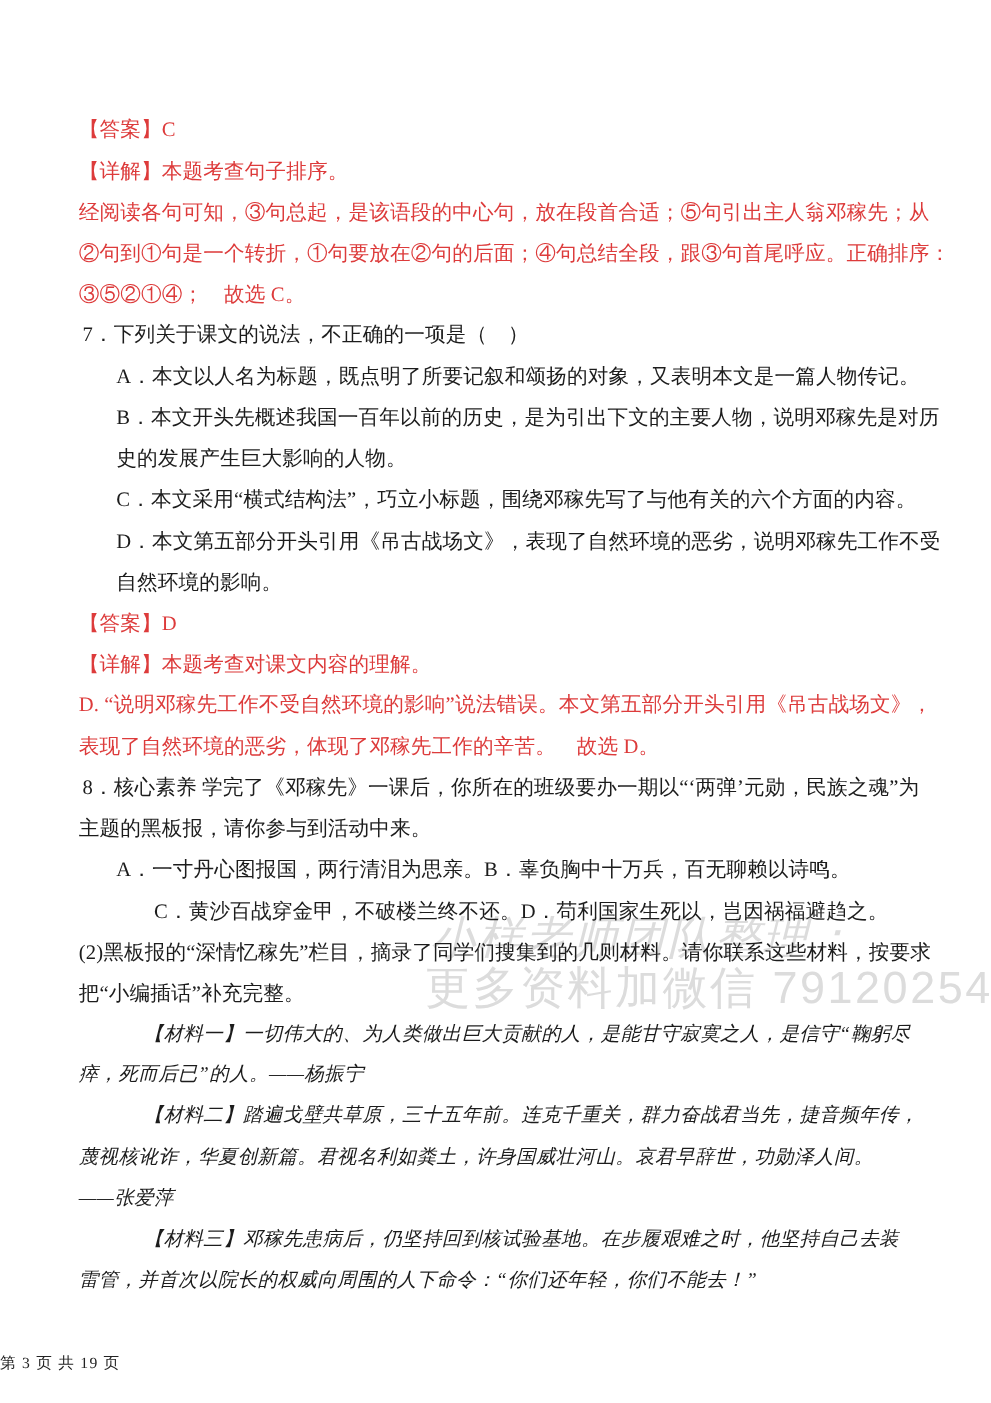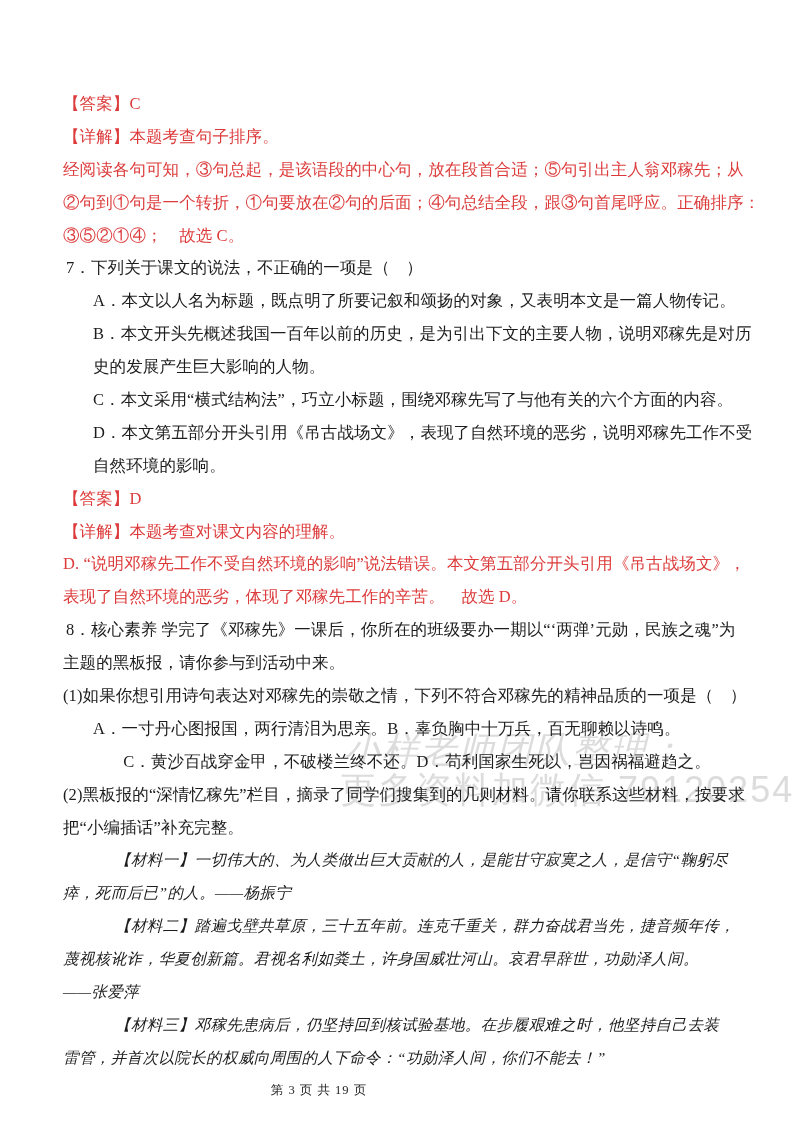--- a/index.html
+++ b/index.html
@@ -31,21 +31,21 @@
   }
   .line.red { color:#dd3b3b; }
   .line.kai {
     font-style:italic;
     font-size:15.5px;
     letter-spacing:0.4px;
   }
   .footer {
     position:absolute; z-index:1;
     left:0; top:1082px; width:638px;
-    text-align:center;
+    text-align:left;
     font-size:12.5px; color:#222222;
     letter-spacing:1px;
   }
 </style>
 </head>
 <body>
 
 <div class="page">
 
   <div class="watermark wm1">小样老师团队整理：</div>
@@ -63,29 +63,28 @@
       <div class="line" style="padding-left: 30px;">史的发展产生巨大影响的人物。</div>
       <div class="line" style="padding-left: 30px;">C．本文采用“横式结构法”，巧立小标题，围绕邓稼先写了与他有关的六个方面的内容。</div>
       <div class="line" style="padding-left: 30px;">D．本文第五部分开头引用《吊古战场文》，表现了自然环境的恶劣，说明邓稼先工作不受</div>
       <div class="line" style="padding-left: 30px;">自然环境的影响。</div>
       <div class="line red">【答案】D</div>
       <div class="line red">【详解】本题考查对课文内容的理解。</div>
       <div class="line red">D. “说明邓稼先工作不受自然环境的影响”说法错误。本文第五部分开头引用《吊古战场文》，</div>
       <div class="line red">表现了自然环境的恶劣，体现了邓稼先工作的辛苦。　故选 D。</div>
       <div class="line" style="padding-left: 3px;">8．核心素养 学完了《邓稼先》一课后，你所在的班级要办一期以“‘两弹’元勋，民族之魂”为</div>
       <div class="line">主题的黑板报，请你参与到活动中来。</div>
-      <div class="line">(1)如果你想引用诗句表达对邓稼先的崇敬之情，下列不符合邓稼先的精神品质的一项是（　）</div>
       <div class="line" style="padding-left: 30px;">A．一寸丹心图报国，两行清泪为思亲。B．辜负胸中十万兵，百无聊赖以诗鸣。</div>
       <div class="line" style="padding-left: 30px; text-align: center;">C．黄沙百战穿金甲，不破楼兰终不还。D．苟利国家生死以，岂因祸福避趋之。</div>
       <div class="line">(2)黑板报的“深情忆稼先”栏目，摘录了同学们搜集到的几则材料。请你联系这些材料，按要求</div>
       <div class="line">把“小编插话”补充完整。</div>
       <div class="line kai" style="padding-left: 52px;">【材料一】一切伟大的、为人类做出巨大贡献的人，是能甘守寂寞之人，是信守“鞠躬尽</div>
       <div class="line kai">瘁，死而后已”的人。——杨振宁</div>
       <div class="line kai" style="padding-left: 52px;">【材料二】踏遍戈壁共草原，三十五年前。连克千重关，群力奋战君当先，捷音频年传，</div>
       <div class="line kai">蔑视核讹诈，华夏创新篇。君视名利如粪土，许身国威壮河山。哀君早辞世，功勋泽人间。</div>
       <div class="line kai">——张爱萍</div>
       <div class="line kai" style="padding-left: 52px;">【材料三】邓稼先患病后，仍坚持回到核试验基地。在步履艰难之时，他坚持自己去装</div>
-      <div class="line kai">雷管，并首次以院长的权威向周围的人下命令：“功勋泽人间，你们不能去！”</div>
+      <div class="line kai">雷管，并首次以院长的权威向周围的人下命令：“你们还年轻，你们不能去！”</div>
     </div>
 
   <div class="footer">第 3 页 共 19 页</div>
 
 </div>
 
 </body></html>

